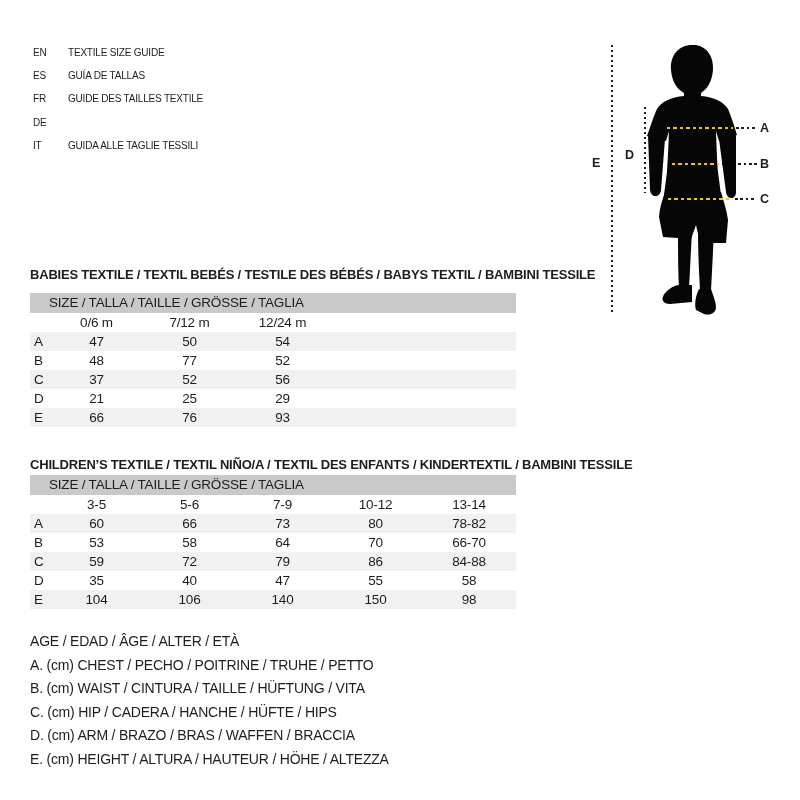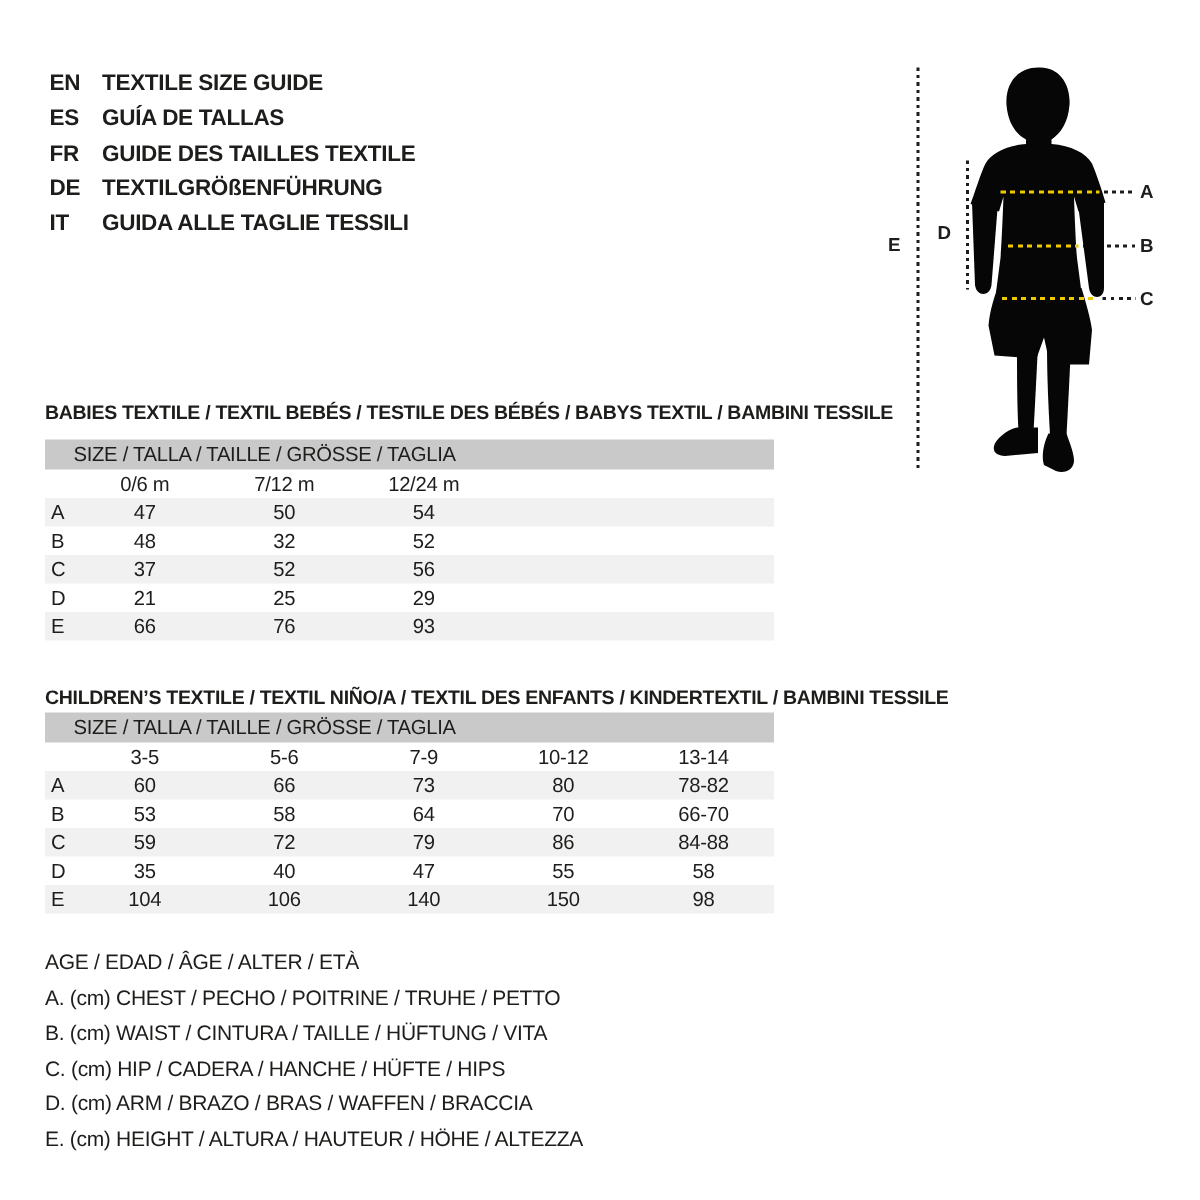--- a/index.html
+++ b/index.html
@@ -9,21 +9,21 @@
     --accent-yellow:#eec900;
     --silhouette:#060606;
   }
   html,body{margin:0;padding:0;background:#fff;}
   .page{
     position:relative;width:800px;height:800px;background:#fff;overflow:hidden;
     font-family:"Liberation Sans","DejaVu Sans",sans-serif;color:var(--text);
   }
   
   .lang-block{position:absolute;left:33px;top:41px;}
-  .lang-row{display:flex;height:23.2px;align-items:flex-end;font-size:15px;font-weight:700;letter-spacing:-0.2px;}
+  .lang-row{display:flex;height:23.2px;align-items:center;font-size:10px;font-weight:400;letter-spacing:-0.2px;}
   .lang-code{width:35px;flex:0 0 35px;}
   
   .vdots{position:absolute;width:2px;background-image:repeating-linear-gradient(180deg,var(--text) 0 2.2px,transparent 2.2px 5px);}
   .e-line{left:611px;top:45px;height:267px;}
   .d-line{left:644px;top:107px;height:86px;}
   .fig-label{position:absolute;font-size:12.5px;font-weight:700;line-height:16px;}
   .e-label{left:592px;top:155px;}
   .d-label{left:625px;top:147px;}
   .a-label{left:760px;top:120px;}
   .b-label{left:760px;top:155.5px;}
@@ -70,21 +70,20 @@
     <div class="lang-row">
       <span class="lang-code">ES</span>
       <span class="lang-title">GUÍA DE TALLAS</span>
     </div>
     <div class="lang-row">
       <span class="lang-code">FR</span>
       <span class="lang-title">GUIDE DES TAILLES TEXTILE</span>
     </div>
     <div class="lang-row">
       <span class="lang-code">DE</span>
-      <span class="lang-title">TEXTILGRÖßENFÜHRUNG</span>
     </div>
     <div class="lang-row">
       <span class="lang-code">IT</span>
       <span class="lang-title">GUIDA ALLE TAGLIE TESSILI</span>
     </div>
   </section>
 
   <section>
     <div class="vdots e-line"></div>
     <div class="fig-label e-label">E</div>
@@ -129,21 +128,21 @@
     <div class="trow babies-grid stripe">
       <span class="rlabel">A</span>
       <span>47</span>
       <span>50</span>
       <span>54</span>
       <span></span>
     </div>
     <div class="trow babies-grid">
       <span class="rlabel">B</span>
       <span>48</span>
-      <span>32</span>
+      <span>77</span>
       <span>52</span>
       <span></span>
     </div>
     <div class="trow babies-grid stripe">
       <span class="rlabel">C</span>
       <span>37</span>
       <span>52</span>
       <span>56</span>
       <span></span>
     </div>

